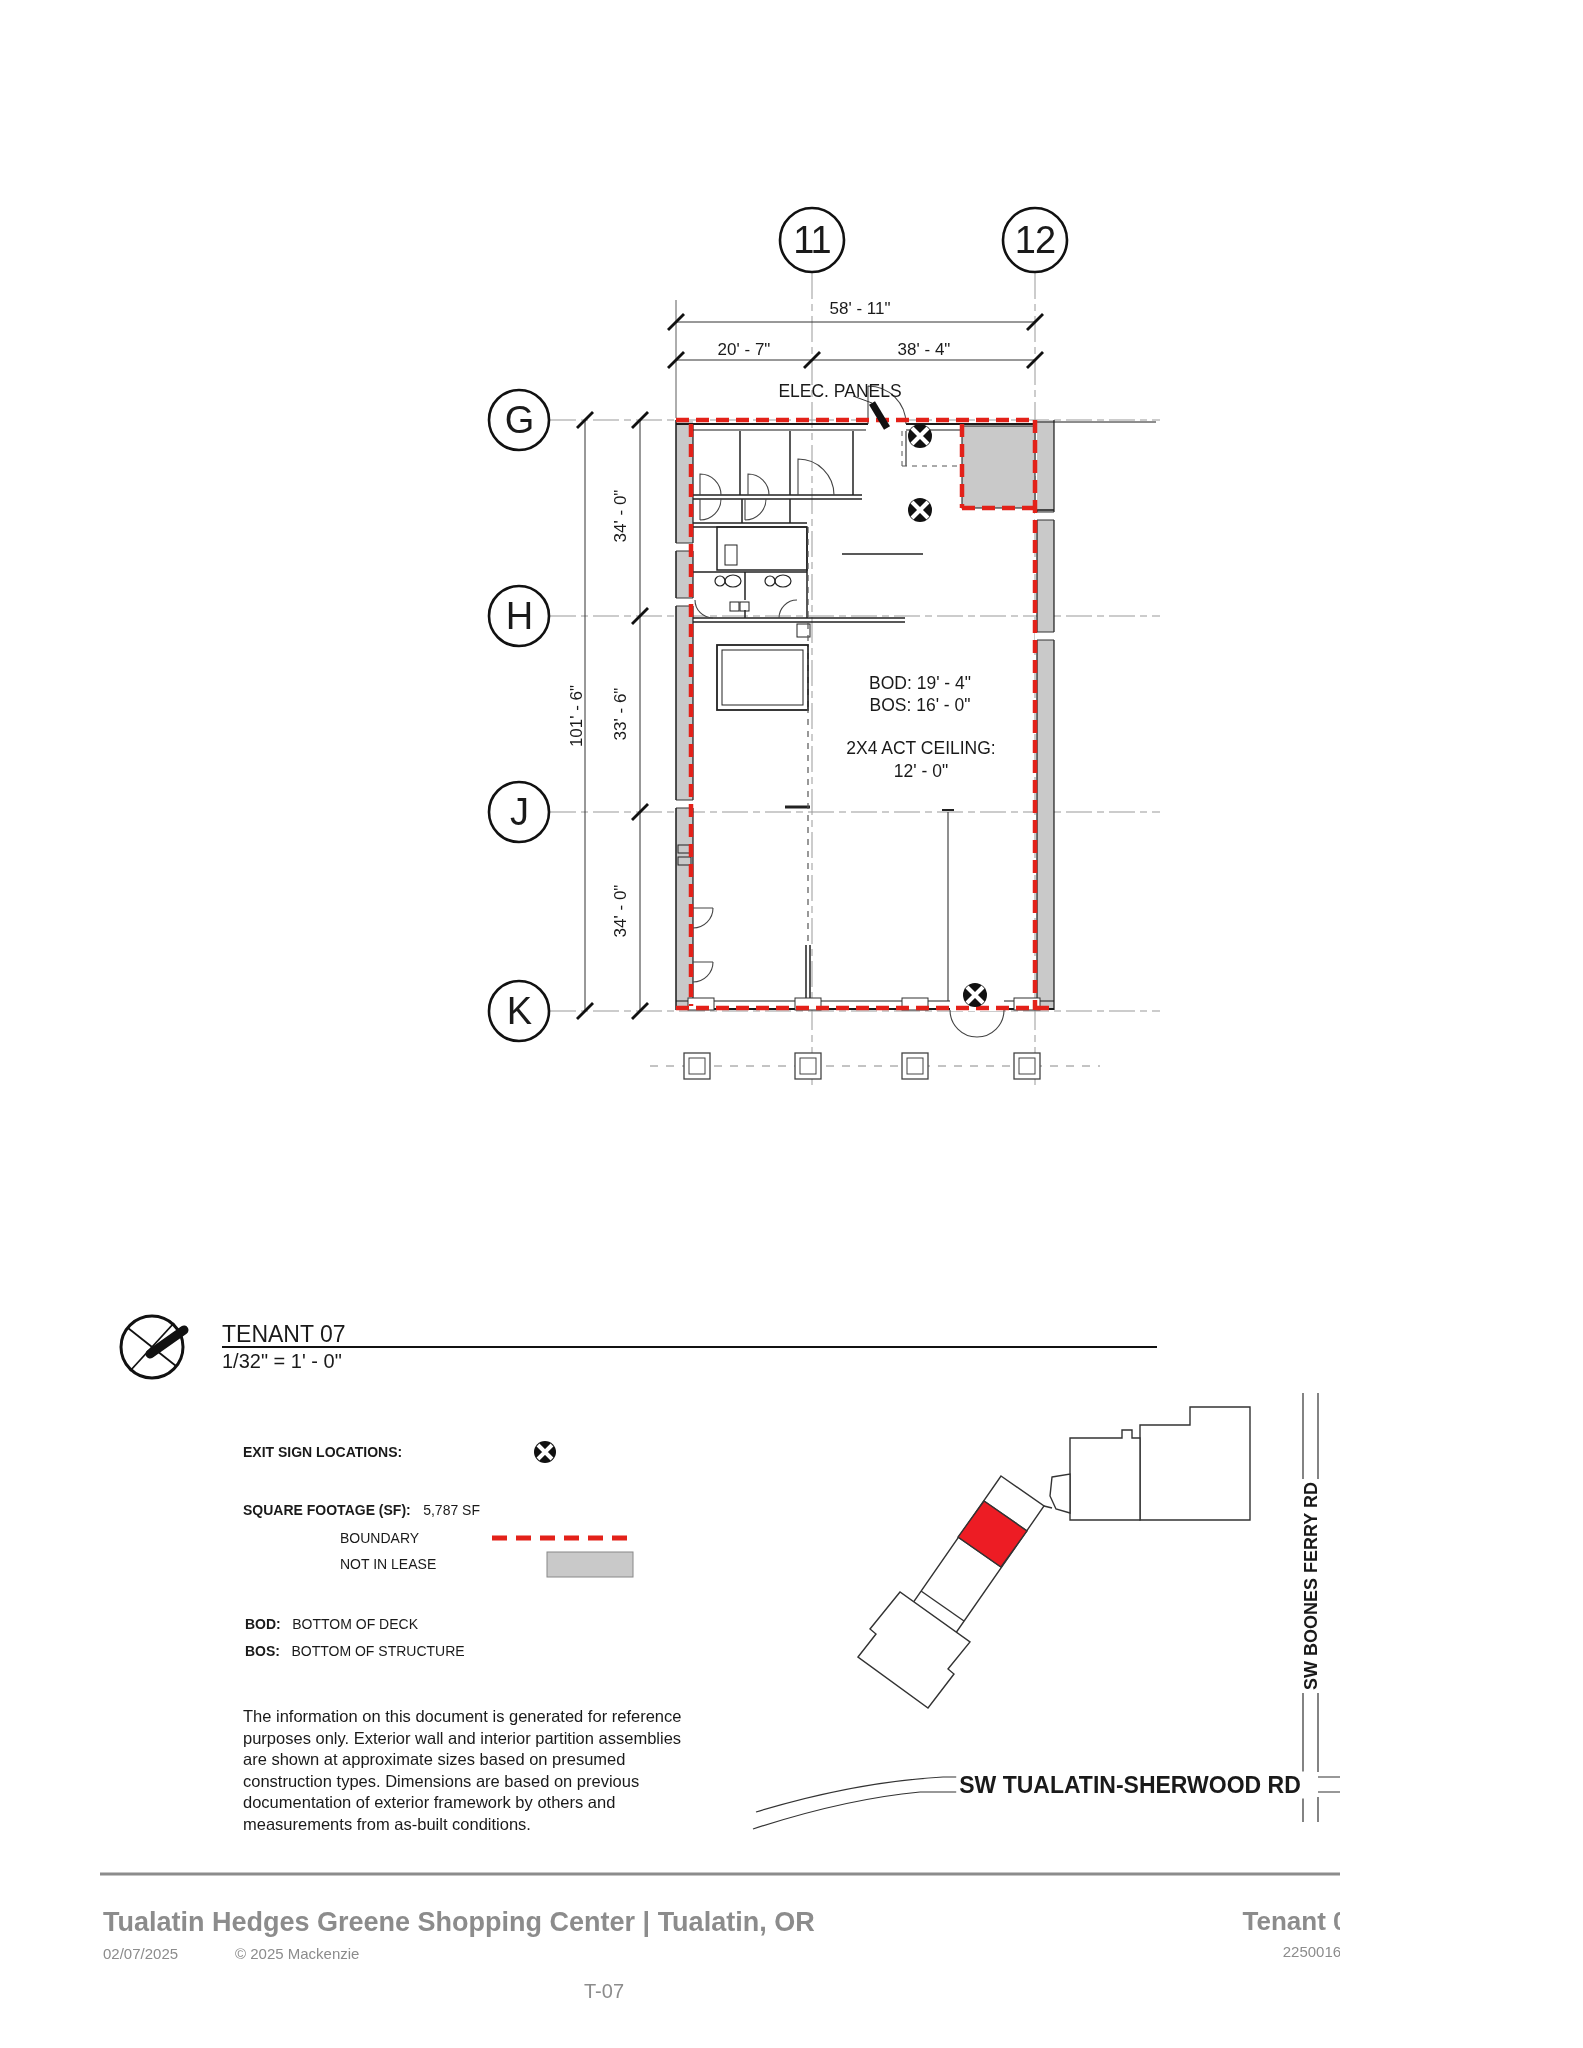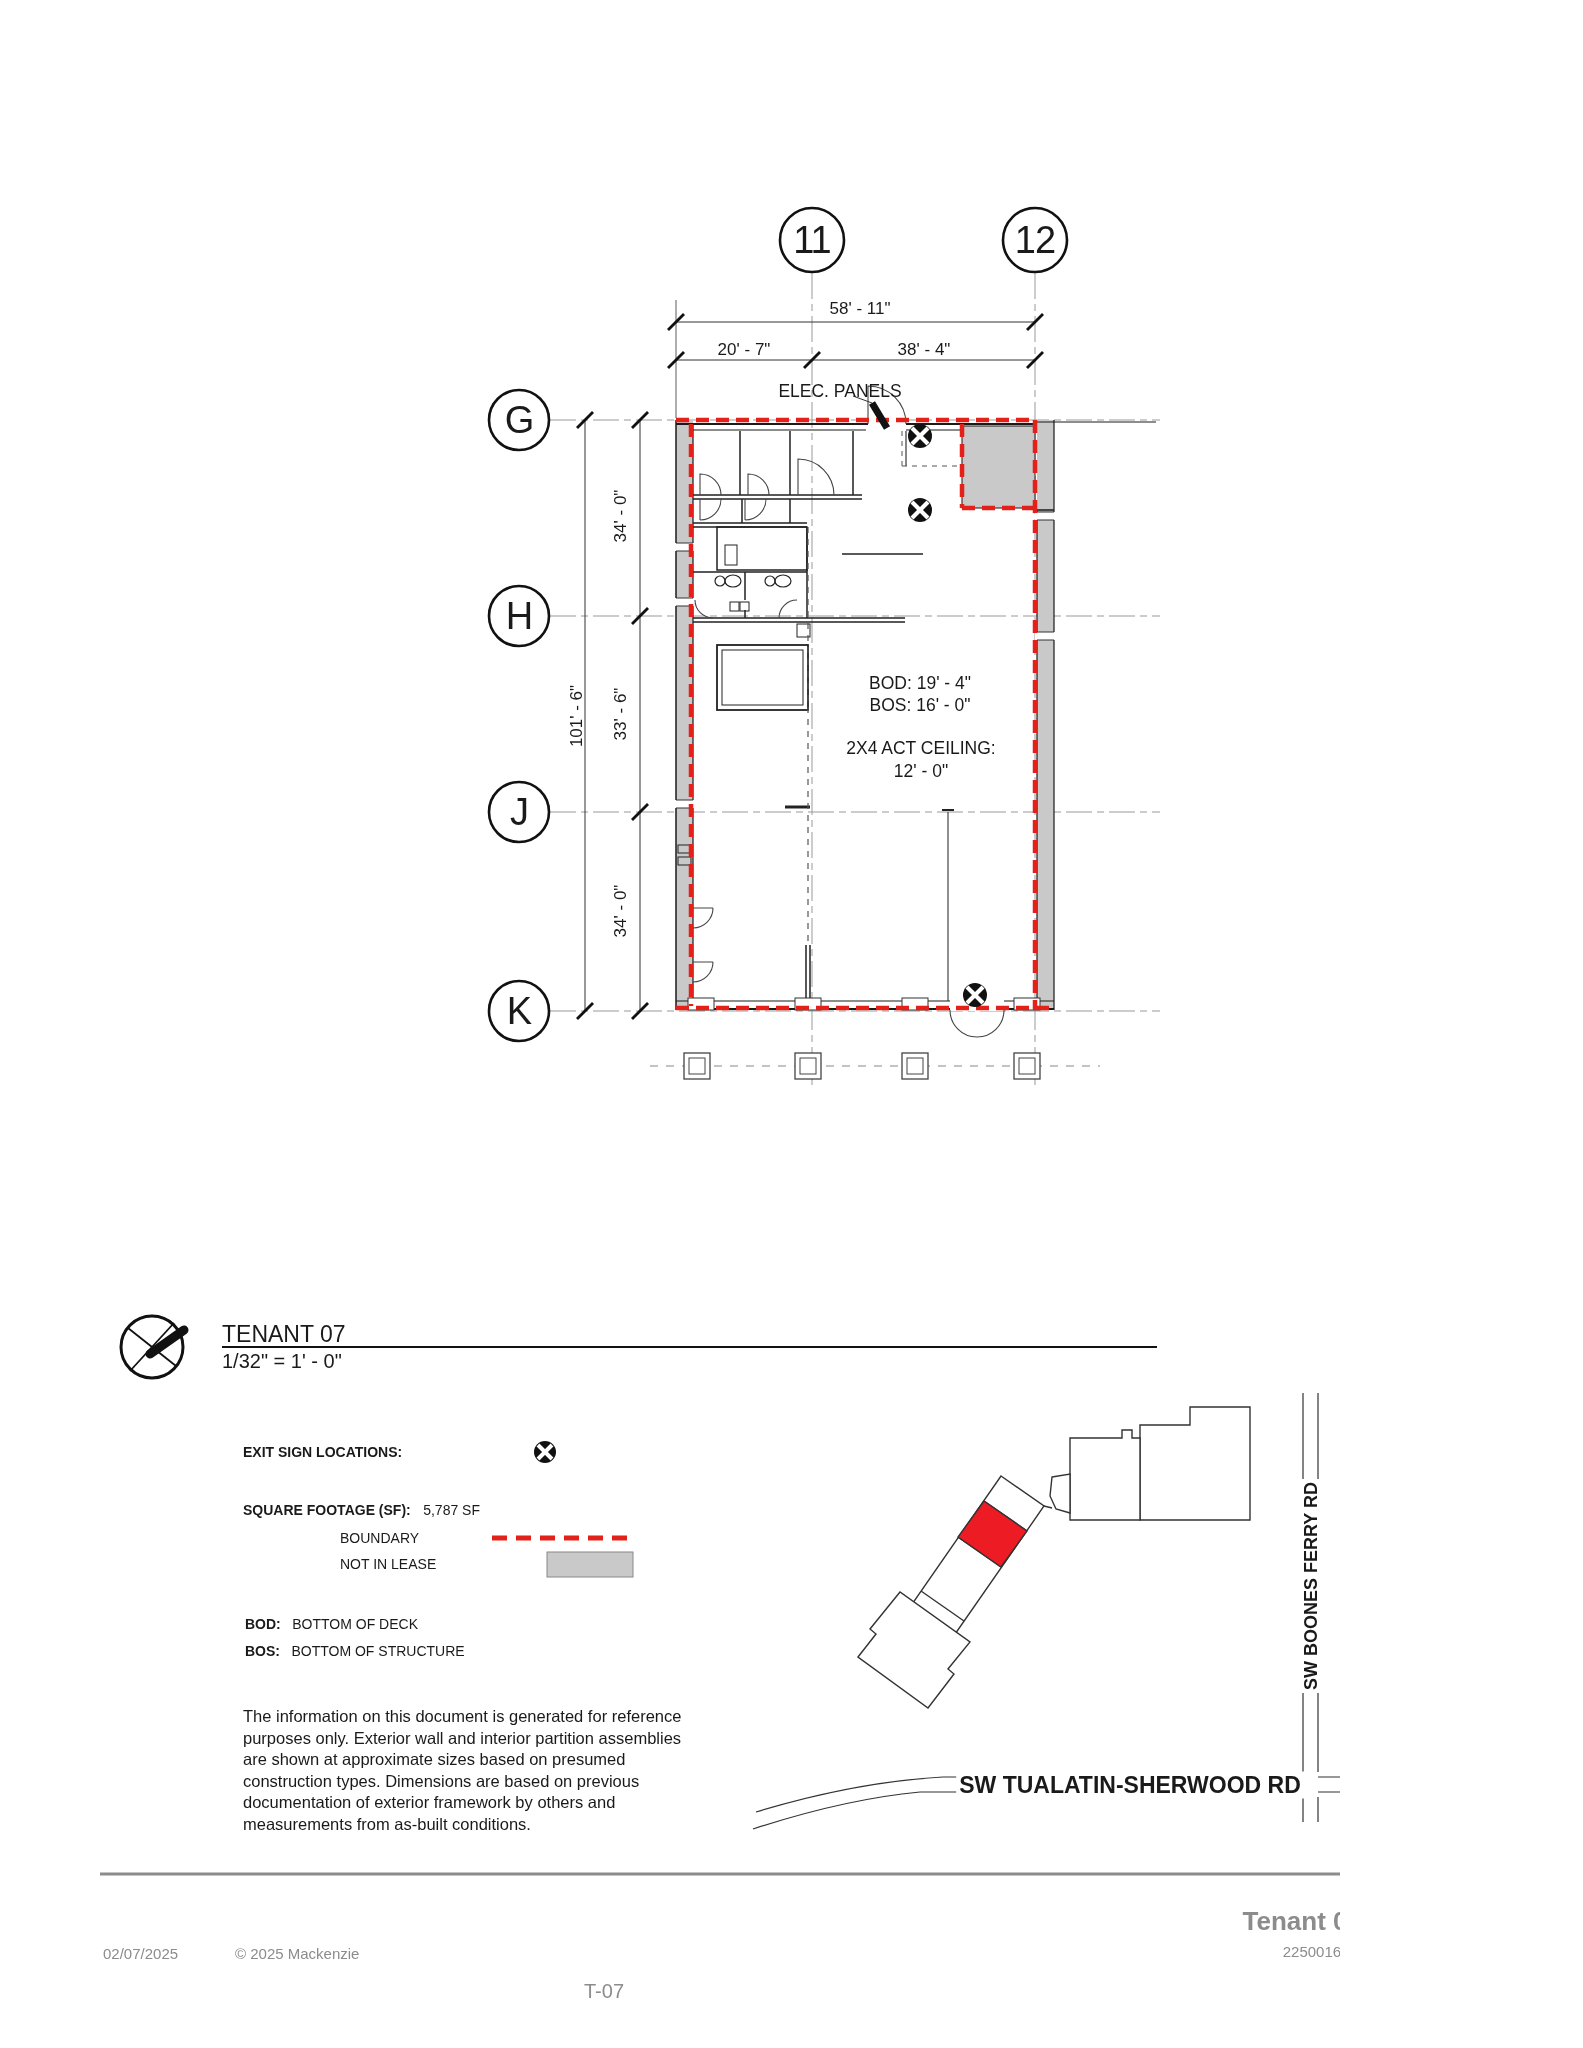--- a/index.html
+++ b/index.html
@@ -288,20 +288,21 @@
 </div>
 <div class="t l" style="left:245px;top:1651px;">
   <span class="leg b">BOS:</span>
   <span class="leg" style="margin-left:7px;">BOTTOM OF STRUCTURE</span>
 </div>
 <div class="t disc" style="left:243px;top:1706px;">The information on this document is generated for reference purposes only. Exterior wall and interior partition assemblies are shown at approximate sizes based on presumed construction types. Dimensions are based on previous documentation of exterior framework by others and measurements from as-built conditions.</div>
 
 <div class="t v road" style="left:1311px;top:1586px;font-size:18px;">SW BOONES FERRY RD</div>
 <div class="t c road" style="left:1130px;top:1785px;font-size:23px;">SW TUALATIN-SHERWOOD RD</div>
 
+<div class="t l ftitle gray" style="left:103px;top:1922px;">Tualatin Hedges Greene Shopping Center | Tualatin, OR</div>
 <div class="t l fsub gray" style="left:103px;top:1953px;">02/07/2025</div>
 <div class="t l fsub gray" style="left:235px;top:1953px;">© 2025 Mackenzie</div>
 <div class="t r ften gray" style="left:1362px;top:1921px;">Tenant 07</div>
 <div class="t r fsub gray" style="left:1362px;top:1951px;text-align:center;">2250016.00</div>
 <div class="t logoM" style="left:1394px;top:1884px;">M</div>
 <div class="logoDot" style="left:1474px;top:1948px;position:absolute;"></div>
 <div class="t c sheet gray" style="left:604px;top:1991px;">T-07</div>
 
 </div>
 

